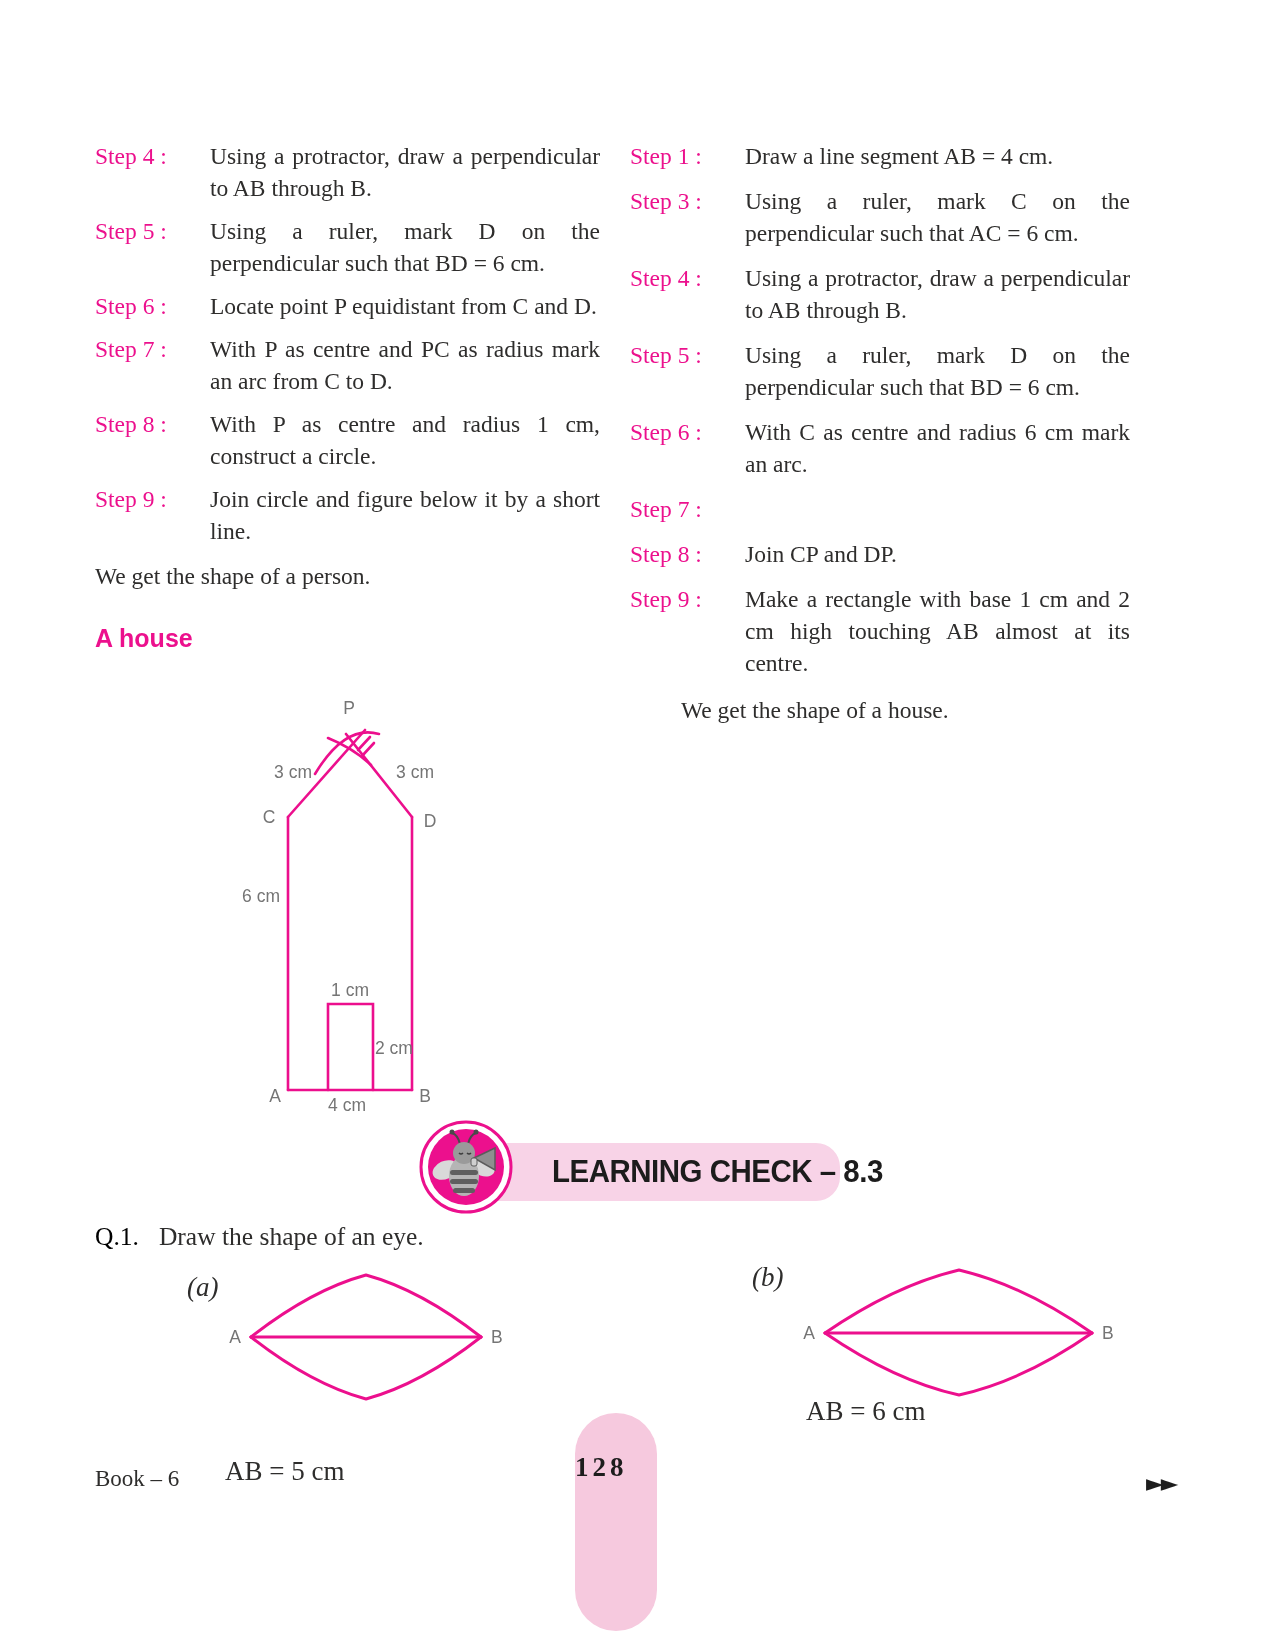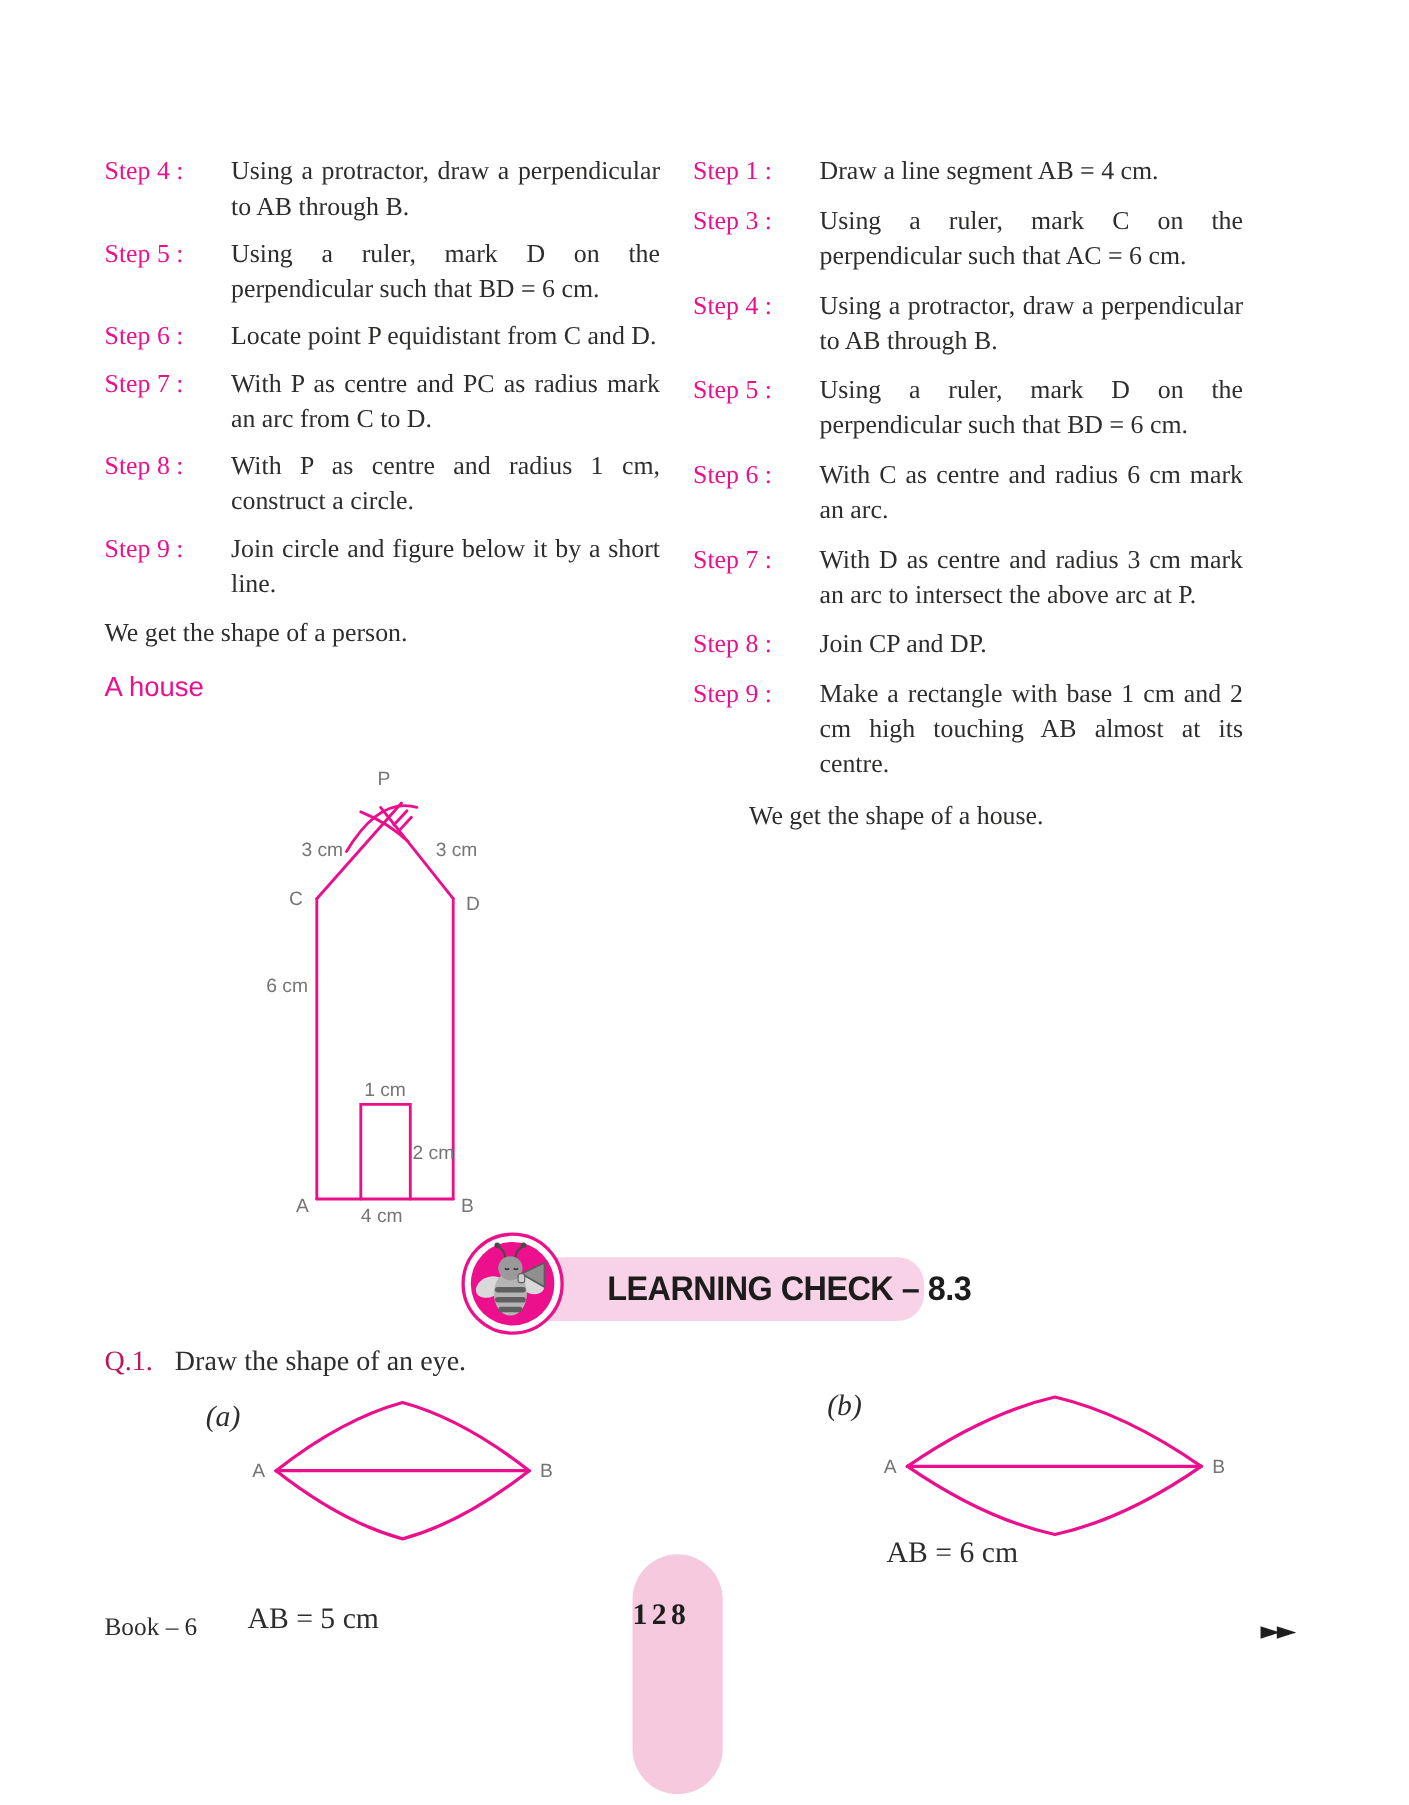--- a/index.html
+++ b/index.html
@@ -10,40 +10,40 @@
   .col{position:absolute;top:140px;display:flex;flex-direction:column;}
   .col-left{left:95px;width:505px;gap:11px;}
   .col-right{left:630px;width:500px;gap:13px;}
   .step{display:flex;}
   .step-label{flex:0 0 115px;color:#ec108d;font-size:23.5px;line-height:32px;white-space:nowrap;}
   .step-text{flex:1;color:#2e2d2c;font-size:23.5px;line-height:32px;
              text-align:justify;text-justify:inter-word;}
   .result-line{color:#2e2d2c;font-size:23.5px;line-height:32px;margin-top:2px;}
   .result-indent{margin-left:51px;}
   .house-heading{font-family:"Liberation Sans",sans-serif;color:#ec108d;
-                 font-size:25px;font-weight:normal;margin-top:8px;}
+                 font-size:25px;font-weight:bold;margin-top:21px;}
 
   
   .house-svg{position:absolute;left:225px;top:690px;}
   .diagram-label{font-family:"Liberation Sans",sans-serif;font-size:17.5px;fill:#757575;}
   .pink-line{stroke:#ec0f8d;stroke-width:2.6;fill:none;stroke-linecap:round;}
 
   
   .lc-banner{position:absolute;left:480px;top:1143px;width:360px;height:58px;
              background:#f8d3e7;border-radius:16px 24px 24px 16px;}
   .lc-title{position:absolute;left:552px;top:1143px;height:58px;display:flex;align-items:center;
             font-family:"Liberation Sans",sans-serif;font-weight:bold;font-size:31px;
             color:#1c1c1c;letter-spacing:-0.5px;transform:scaleX(0.95);transform-origin:left center;
             white-space:nowrap;}
   .bee-badge{position:absolute;left:419px;top:1120px;width:94px;height:94px;}
 
   
   .q1{position:absolute;left:95px;top:1222px;display:flex;gap:20px;
       font-size:25.5px;color:#2e2d2c;}
-  .q1-num{color:#be185d;}
+  .q1-num{color:#000000;}
   .fig-label{position:absolute;font-style:italic;font-size:27px;color:#2e2d2c;}
   .fig-a-label{left:187px;top:1272px;}
   .fig-b-label{left:752px;top:1262px;}
   .eye-svg{position:absolute;}
   .eye-a{left:215px;top:1262px;}
   .eye-b{left:790px;top:1257px;}
   .eye-line{stroke:#ec0f8d;stroke-width:3;fill:none;stroke-linecap:round;}
   .caption{position:absolute;font-size:27px;color:#2e2d2c;}
   .cap-a{left:225px;top:1456px;}
   .cap-b{left:806px;top:1396px;}
@@ -107,21 +107,20 @@
     <div class="step">
       <div class="step-label">Step 5 :</div>
       <div class="step-text">Using a ruler, mark D on the perpendicular such that BD = 6 cm.</div>
     </div>
     <div class="step">
       <div class="step-label">Step 6 :</div>
       <div class="step-text">With C as centre and radius 6 cm mark an arc.</div>
     </div>
     <div class="step">
       <div class="step-label">Step 7 :</div>
-      <div class="step-text">With D as centre and radius 3 cm mark an arc to intersect the above arc at P.</div>
     </div>
     <div class="step">
       <div class="step-label">Step 8 :</div>
       <div class="step-text">Join CP and DP.</div>
     </div>
     <div class="step">
       <div class="step-label">Step 9 :</div>
       <div class="step-text">Make a rectangle with base 1 cm and 2 cm high touching AB almost at its centre.</div>
     </div>
     <div class="result-line result-indent">We get the shape of a house.</div>

